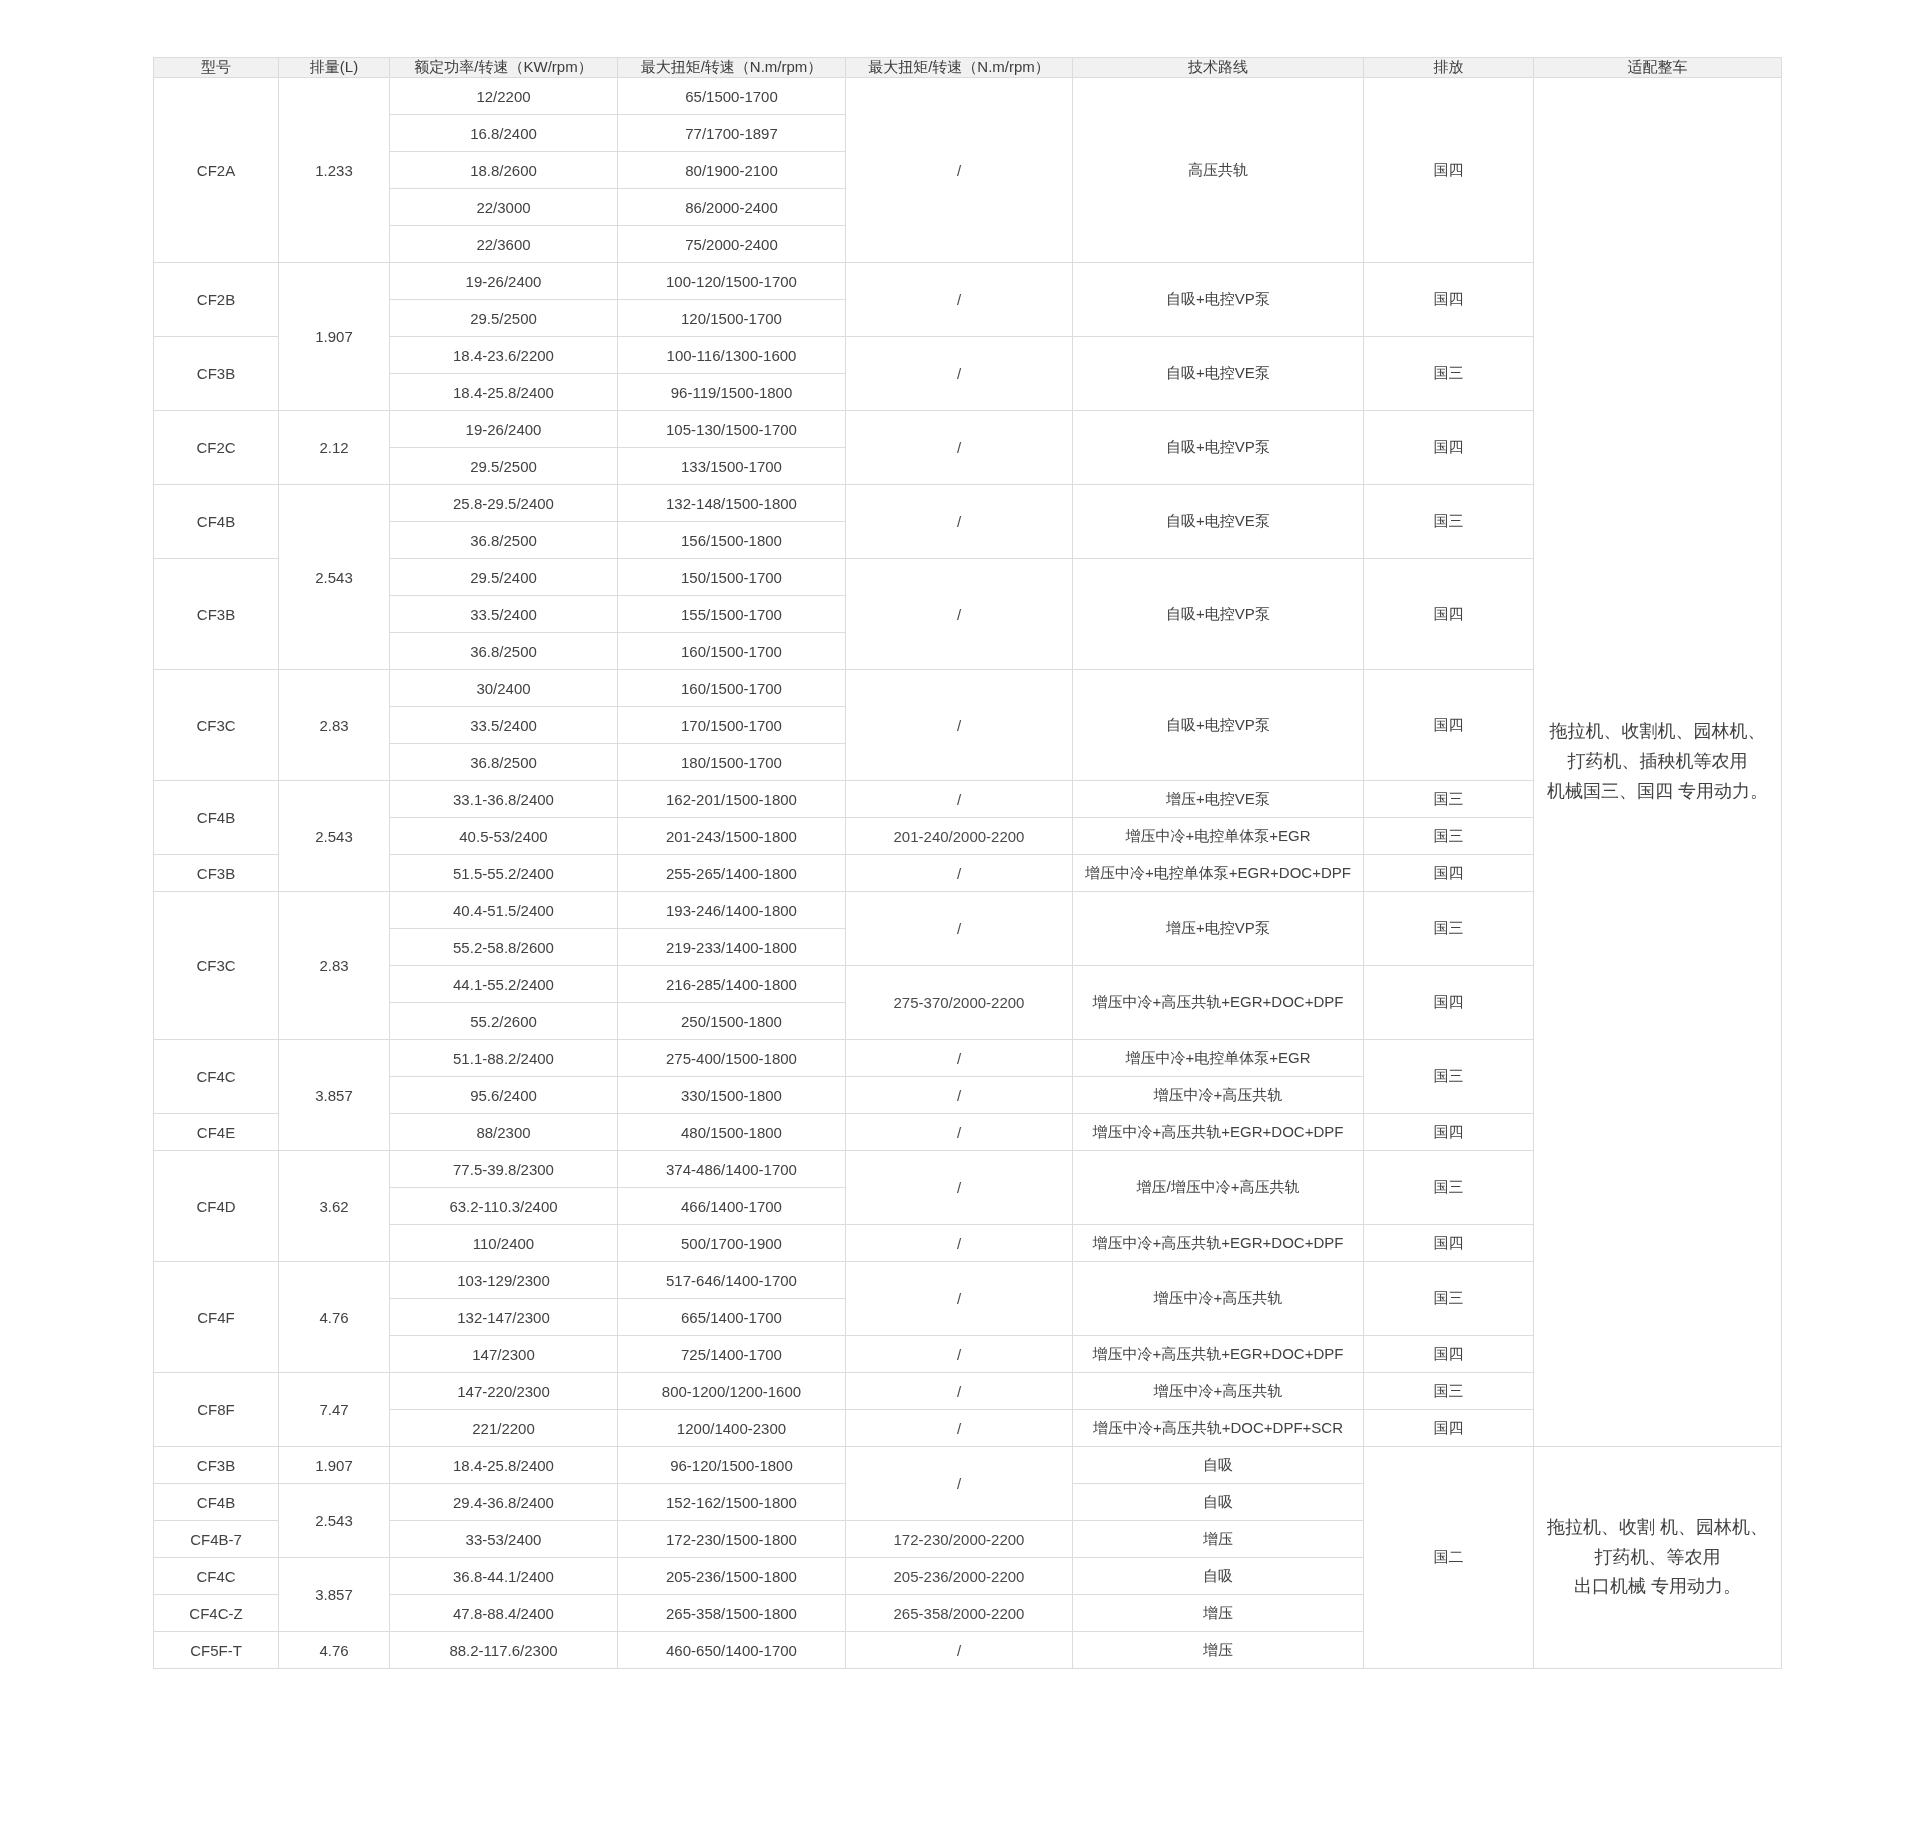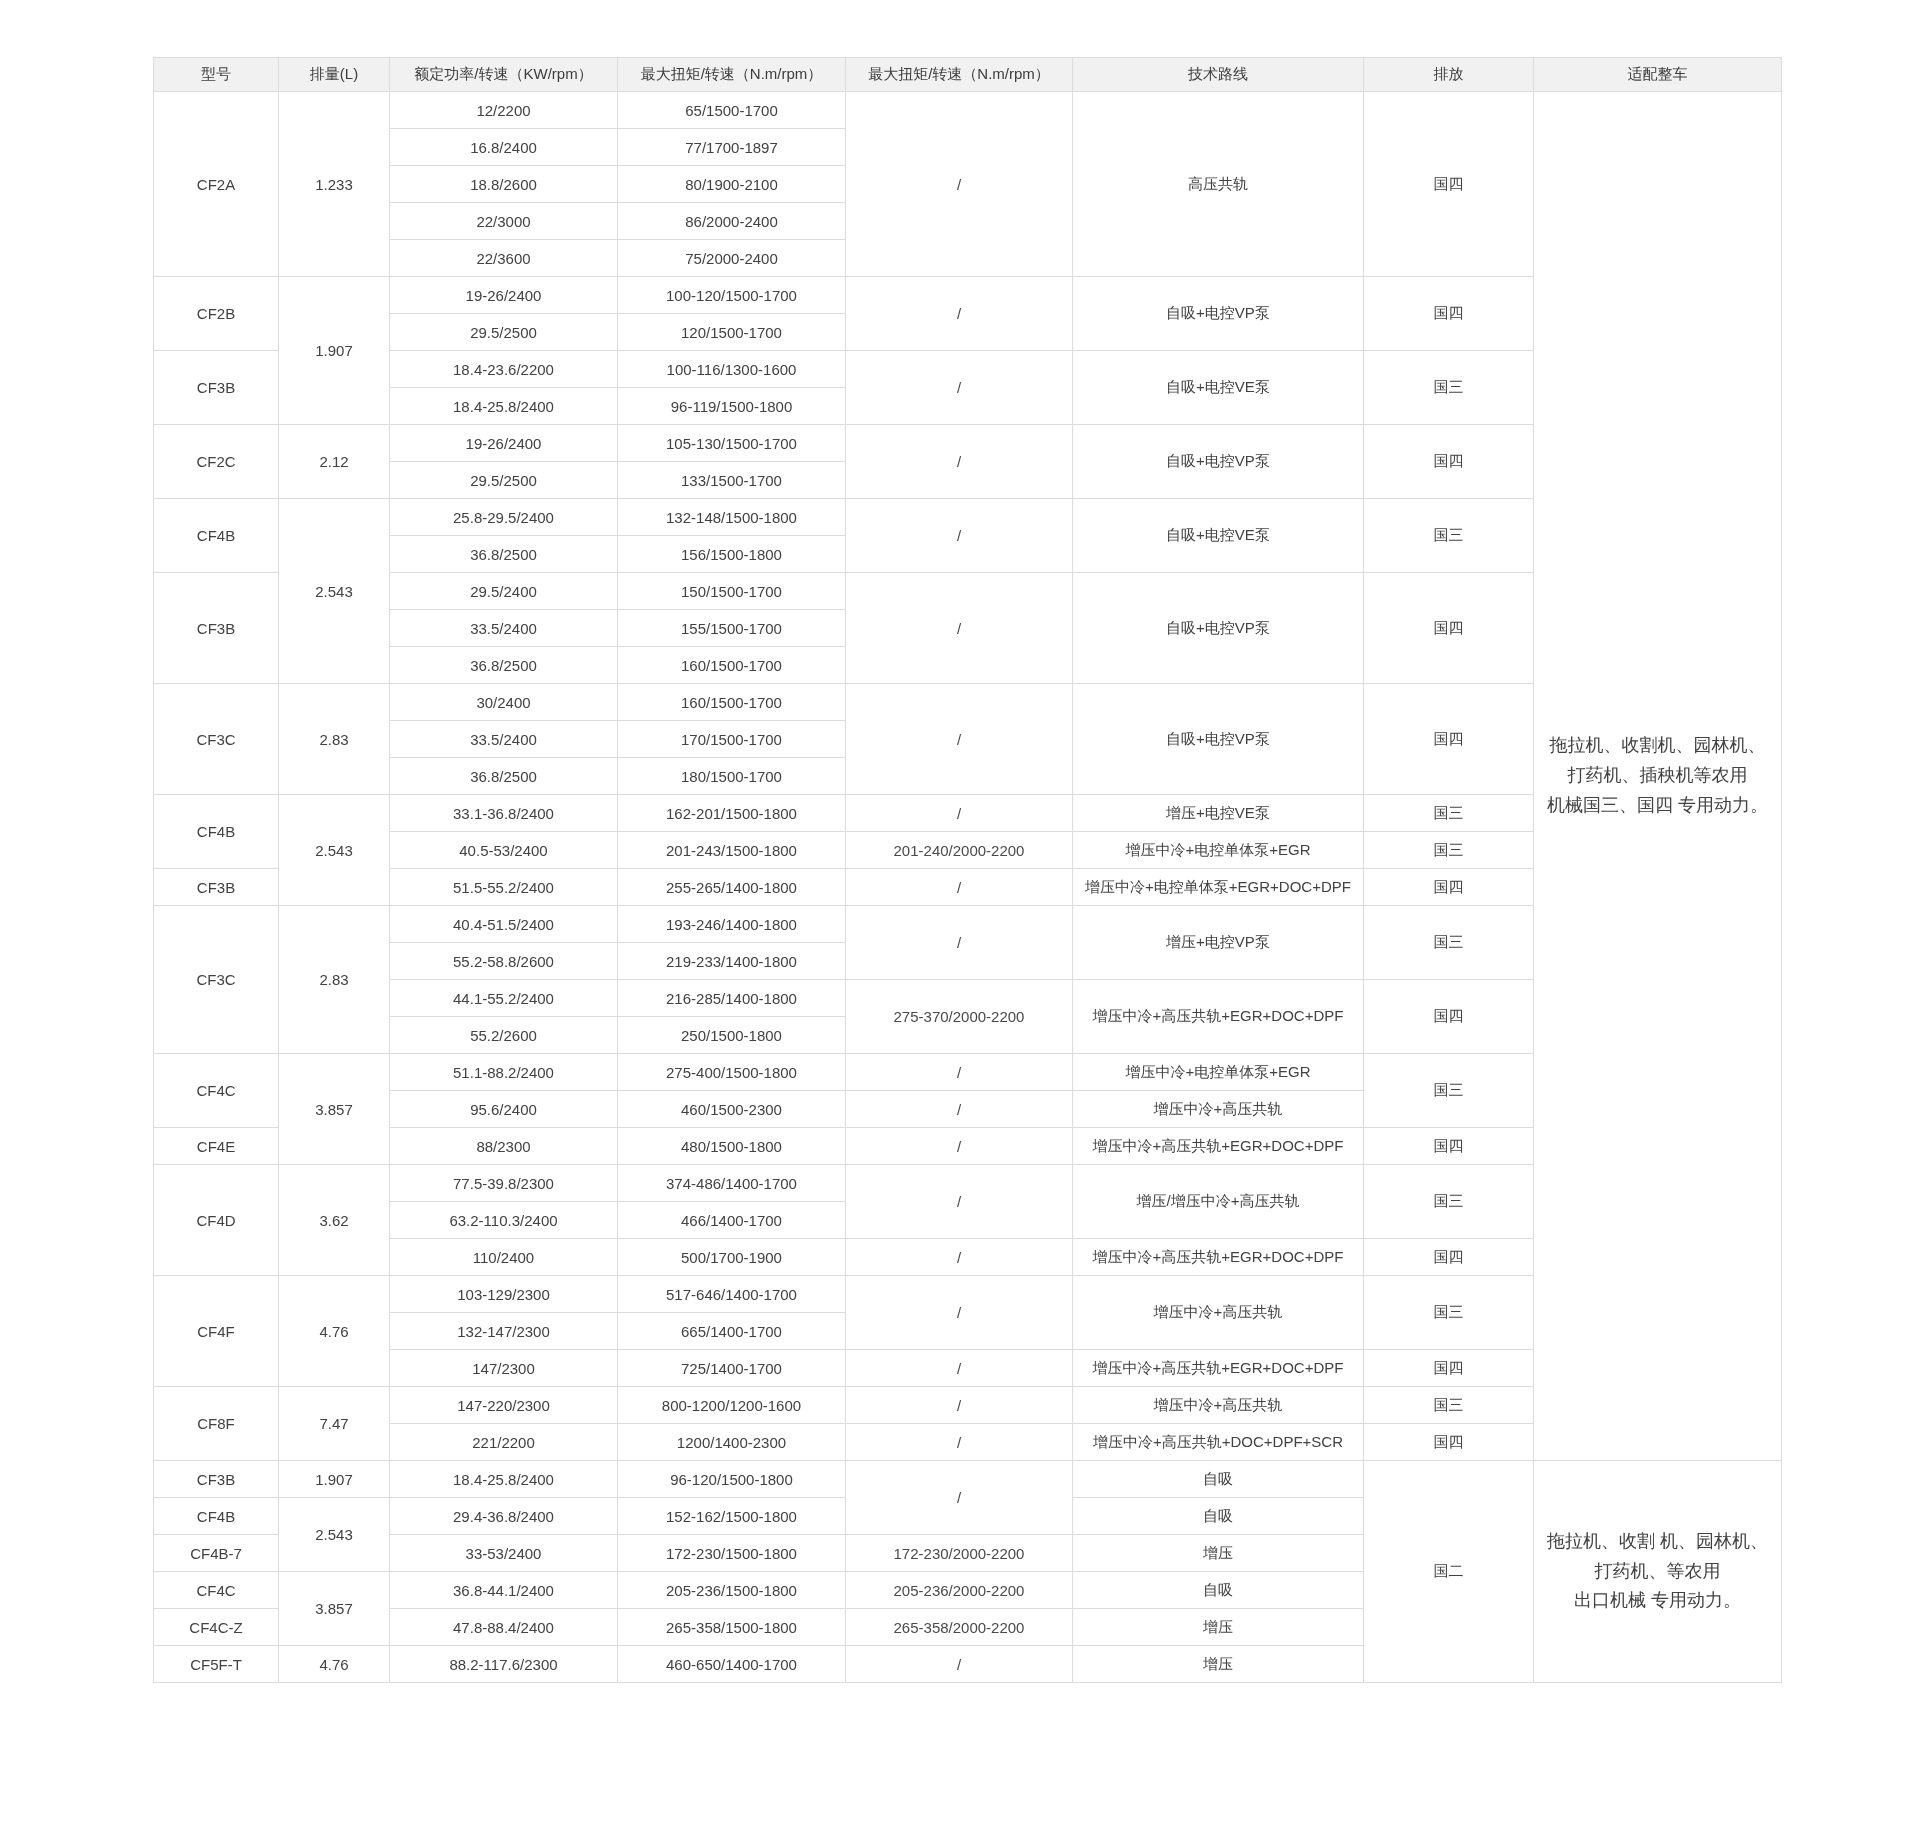--- a/index.html
+++ b/index.html
@@ -28,21 +28,21 @@
     vertical-align: middle;
     font-weight: 400;
     padding: 0 6px;
     box-sizing: border-box;
     overflow: hidden;
   }
   .spec-table th {
     background: #f1f1f1;
     color: #3c3c3c;
     font-size: 15px;
-    height: 34px;
+    height: 20px;
   }
   .spec-table td {
     color: #424242;
     font-size: 15px;
     height: 37px;
     background: #ffffff;
   }
   .spec-table { border: 1px solid #cfcfcf; }
   td.c-veh {
     white-space: pre-line;
@@ -242,21 +242,21 @@
         <td rowspan="2" class="c-model">CF4C</td>
         <td rowspan="3" class="c-disp">3.857</td>
         <td class="c-power">51.1-88.2/2400</td>
         <td class="c-torque">275-400/1500-1800</td>
         <td class="c-torque2">/</td>
         <td class="c-tech">增压中冷+电控单体泵+EGR</td>
         <td rowspan="2" class="c-emis">国三</td>
       </tr>
       <tr>
         <td class="c-power">95.6/2400</td>
-        <td class="c-torque">460/1500-2300</td>
+        <td class="c-torque">330/1500-1800</td>
         <td class="c-torque2">/</td>
         <td class="c-tech">增压中冷+高压共轨</td>
       </tr>
       <tr>
         <td class="c-model">CF4E</td>
         <td class="c-power">88/2300</td>
         <td class="c-torque">480/1500-1800</td>
         <td class="c-torque2">/</td>
         <td class="c-tech">增压中冷+高压共轨+EGR+DOC+DPF</td>
         <td class="c-emis">国四</td>

